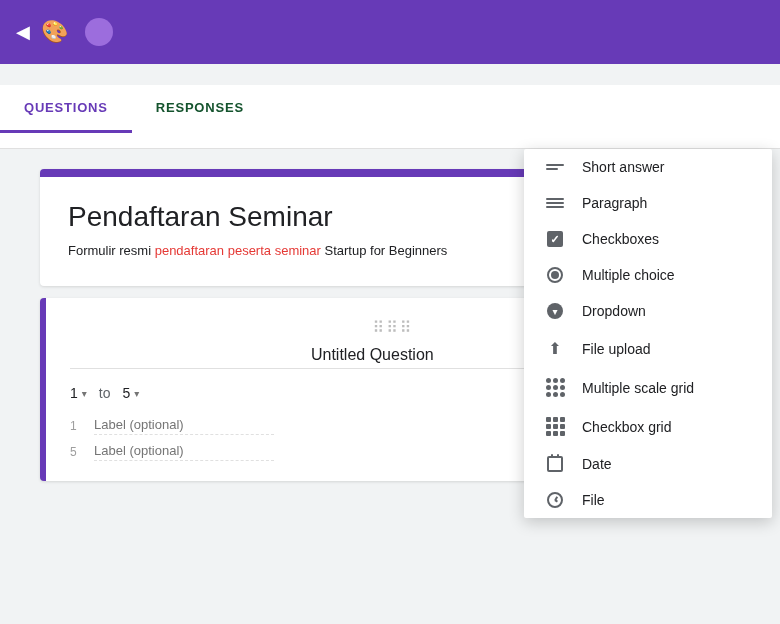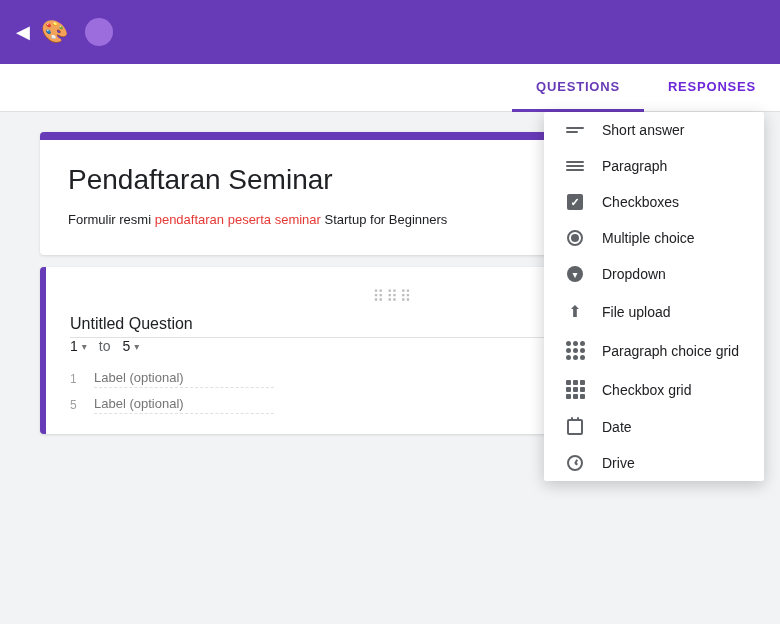--- a/index.html
+++ b/index.html
@@ -26,21 +26,21 @@
     }
     .tab {
       padding: 0 24px;
       height: 48px;
       display: flex;
       align-items: center;
       font-size: 13px;
       font-weight: 600;
       letter-spacing: 0.8px;
       cursor: pointer;
-      color: #6d28d9;
+      color: #14532d;
       border-bottom: 3px solid transparent;
       text-transform: uppercase;
     }
     .tab.active {
       color: #673ab7;
       border-bottom: 3px solid #673ab7;
     }
 
     
     #main {
@@ -55,21 +55,21 @@
       border-radius: 4px;
       border-top: 8px solid #673ab7;
       padding: 24px 28px 28px;
       margin-bottom: 12px;
       box-shadow: 0 1px 3px rgba(0,0,0,0.12);
     }
     .form-title {
       font-size: 28px;
       font-weight: 400;
       color: #202124;
-      margin-bottom: 16px;
+      margin-bottom: 10px;
     }
     .form-desc {
       font-size: 13px;
       color: #202124;
     }
     .form-desc .highlight {
       color: #e53935;
     }
 
     
@@ -85,20 +85,22 @@
       text-align: center;
       color: #bdbdbd;
       font-size: 16px;
       margin-bottom: 8px;
       letter-spacing: 2px;
     }
     .question-header {
       display: flex;
       align-items: center;
       justify-content: space-between;
+      margin-bottom: 16px;
+      text-align: center;
     }
     .question-title {
       font-size: 16px;
       color: #202124;
       border-bottom: 1px solid #e0e0e0;
       flex: 1;
       padding-bottom: 4px;
     }
     .question-img-icon {
       margin-left: 16px;
@@ -154,23 +156,23 @@
       border-bottom: 1px dashed #e0e0e0;
       outline: none;
       width: 180px;
       padding-bottom: 2px;
       background: transparent;
     }
 
     
     #dropdown-menu {
       position: absolute;
-      right: 16px;
+      right: 8px;
       top: 0;
-      width: 220px;
+      width: 248px;
       background: white;
       box-shadow: 0 4px 16px rgba(0,0,0,0.2);
       border-radius: 2px;
       z-index: 100;
     }
     .menu-item {
       display: flex;
       align-items: center;
       padding: 10px 20px;
       cursor: pointer;
@@ -338,21 +340,21 @@
 <body>
 
 <div id="header">
   <span style="color:white; font-size:18px; margin-right:12px; cursor:pointer;">◀</span>
   <div style="display:flex; align-items:center; gap:16px;">
     <span style="color:white; font-size:22px; cursor:pointer;">🎨</span>
     <div style="width:28px;height:28px;border-radius:50%;background:#9c6ddd;cursor:pointer;"></div>
   </div>
 </div>
 
-<div id="tabs" style="background:white; display:flex; justify-content:flex-end; border-bottom:1px solid #e0e0e0; height:48px;">
+<div id="tabs" style="background:white; display:flex; justify-content:flex-start; border-bottom:1px solid #e0e0e0; height:64px;margin-top:21px;">
   <div class="tab active">
     <span>QUESTIONS</span>
   </div>
   <div class="tab">
     <span>RESPONSES</span>
   </div>
 </div>
 
 <div id="main" style="padding: 20px 40px; background:#f1f3f4; position:relative; height:calc(624px - 112px);">
 
@@ -446,21 +448,21 @@
             <div style="width:5px;height:5px;background:#5f6368;border-radius:50%;"></div>
             <div style="width:5px;height:5px;background:#5f6368;border-radius:50%;"></div>
             <div style="width:5px;height:5px;background:#5f6368;border-radius:50%;"></div>
             <div style="width:5px;height:5px;background:#5f6368;border-radius:50%;"></div>
             <div style="width:5px;height:5px;background:#5f6368;border-radius:50%;"></div>
             <div style="width:5px;height:5px;background:#5f6368;border-radius:50%;"></div>
             <div style="width:5px;height:5px;background:#5f6368;border-radius:50%;"></div>
             <div style="width:5px;height:5px;background:#5f6368;border-radius:50%;"></div>
       </div>
         </div>
-    <span class="menu-label">Paragraph choice grid</span>
+    <span class="menu-label">Multiple scale grid</span>
   </div>
       <div class="menu-item">
     <div class="menu-icon">
           <div style="display:grid;grid-template-columns:repeat(3,5px);gap:2px;">
         <div style="width:5px;height:5px;background:#5f6368;border-radius:1px;"></div>
             <div style="width:5px;height:5px;background:#5f6368;border-radius:1px;"></div>
             <div style="width:5px;height:5px;background:#5f6368;border-radius:1px;"></div>
             <div style="width:5px;height:5px;background:#5f6368;border-radius:1px;"></div>
             <div style="width:5px;height:5px;background:#5f6368;border-radius:1px;"></div>
             <div style="width:5px;height:5px;background:#5f6368;border-radius:1px;"></div>
@@ -474,16 +476,16 @@
       <div class="menu-item">
     <div class="menu-icon">
           <div class="cal-icon"></div>
         </div>
     <span class="menu-label">Date</span>
   </div>
       <div class="menu-item">
     <div class="menu-icon">
           <div class="clock-icon"></div>
         </div>
-    <span class="menu-label">Drive</span>
+    <span class="menu-label">File</span>
   </div>
     </div>
 </div>
 
 </body></html>

